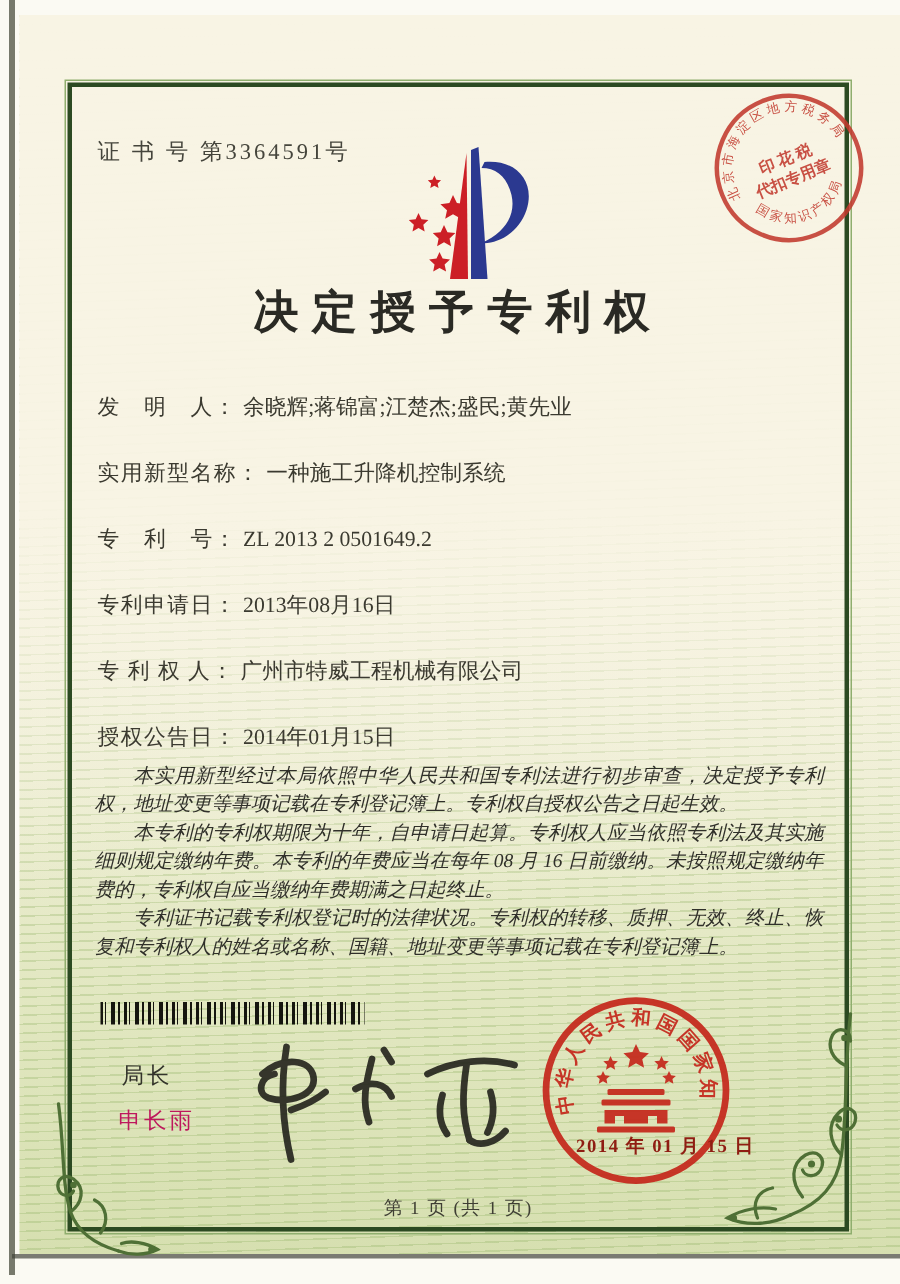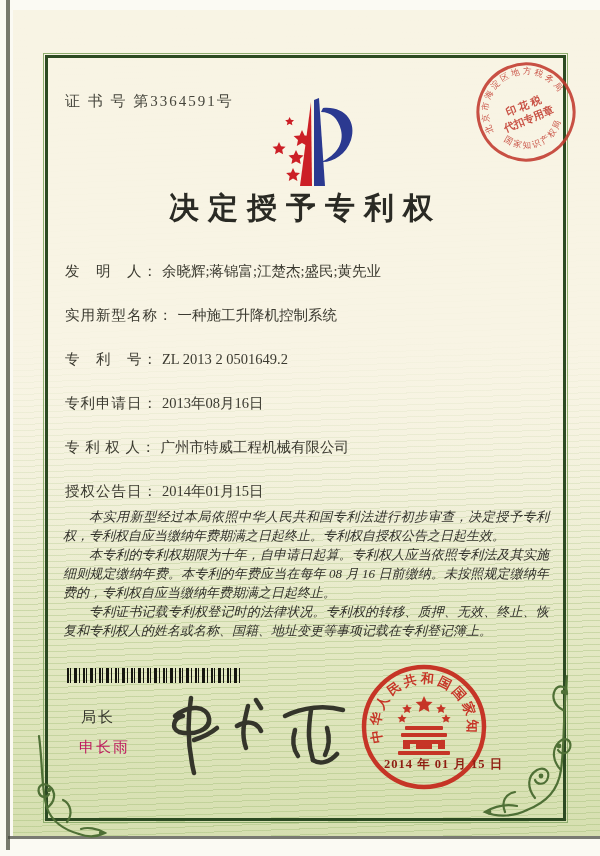--- a/index.html
+++ b/index.html
@@ -118,21 +118,21 @@
         </div>
         <div class="field-row">
           <span class="lab">专 利 权 人：</span><span class="val">广州市特威工程机械有限公司</span>
         </div>
         <div class="field-row">
           <span class="lab">授权公告日：</span><span class="val">2014年01月15日</span>
         </div>
       </div>
 
       <div class="paragraphs">
-        <p>本实用新型经过本局依照中华人民共和国专利法进行初步审查，决定授予专利权，专利权自应当缴纳年费期满之日起终止。专利权自授权公告之日起生效。</p>
+        <p>本实用新型经过本局依照中华人民共和国专利法进行初步审查，决定授予专利权，地址变更等事项记载在专利登记簿上。专利权自授权公告之日起生效。</p>
         <p>本专利的专利权期限为十年，自申请日起算。专利权人应当依照专利法及其实施细则规定缴纳年费。本专利的年费应当在每年 08 月 16 日前缴纳。未按照规定缴纳年费的，专利权自应当缴纳年费期满之日起终止。</p>
         <p>专利证书记载专利权登记时的法律状况。专利权的转移、质押、无效、终止、恢复和专利权人的姓名或名称、国籍、地址变更等事项记载在专利登记簿上。</p>
       </div>
 
       <div class="barcode"></div>
 
       <div class="signer-title">局长</div>
       <div class="signer-name">申长雨</div>
 
       <svg class="signature" width="215" height="110" viewBox="0 0 215 110">
@@ -212,15 +212,16 @@
           <path d="M66,76 C58,70 56,60 64,54 C70,50 76,54 74,61 C72,66 66,66 64,62"></path>
           <path d="M34,102 C26,105 16,105 8,101 C16,96 26,95 32,97"></path>
           <path d="M46,90 C40,82 42,72 50,68"></path>
         </g>
         <g fill="#4f7036">
           <circle cx="64" cy="58" r="2.2"></circle>
             <circle cx="12" cy="101" r="2.2"></circle>
         </g>
       </svg>
 
+      <div class="footer">第 1 页 (共 1 页)</div>
     </div>
   </div>
 </div>
 
 </body></html>

